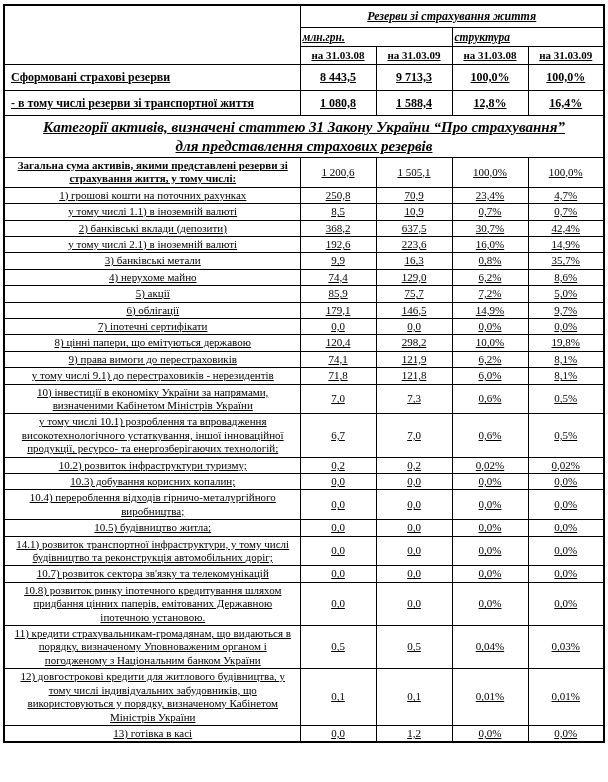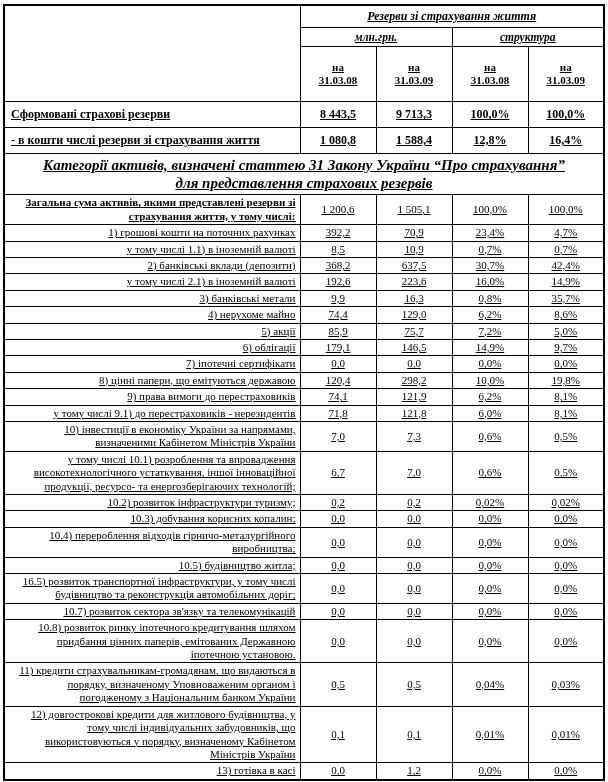--- a/index.html
+++ b/index.html
@@ -26,30 +26,30 @@
     vertical-align: middle;
     overflow: hidden;
     word-wrap: break-word;
   }
   .title-cell {
     font-weight: bold; font-style: italic;
     text-align: center; font-size: 12px; padding: 3px 2px;
   }
   .group-cell {
     font-weight: bold; font-style: italic;
-    text-align: center; font-size: 11.5px; padding: 2px;
-  }
-  .date-cell { font-weight: bold; text-align: center; padding: 14px; }
+    text-align: left; font-size: 11.5px; padding: 2px;
+  }
+  .date-cell { font-weight: bold; text-align: center; padding: 2px; }
   .summary-row td { font-weight: bold; font-size: 12px; padding: 5px 3px; }
   .summary-row td.label-cell { padding-left: 6px; text-align: left; margin-top: 43px; }
   .section-row td {
     font-weight: bold; font-style: italic; text-align: center;
     white-space: pre-line; font-size: 15px; padding: 2px;
   }
-  td.label-cell { text-align: right; padding-left: 5px; padding-right: 4px; }
+  td.label-cell { text-align: center; padding-left: 5px; padding-right: 4px; }
   td.value-cell { text-align: center; }
   td.label-cell.bold { font-weight: bold; }
 </style>
 </head>
 <body>
 
 <div class="page">
   <table class="main">
     <colgroup>
       <col class="c-label">
@@ -76,21 +76,21 @@
     </tbody>
     <tbody id="summary-body">
         <tr class="summary-row">
           <td class="label-cell">Сформовані страхові резерви</td>
           <td class="value-cell">8 443,5</td>
           <td class="value-cell">9 713,3</td>
           <td class="value-cell">100,0%</td>
           <td class="value-cell">100,0%</td>
         </tr>
         <tr class="summary-row">
-          <td class="label-cell">- в кошти числі резерви зі страхування життя</td>
+          <td class="label-cell">- в тому числі резерви зі транспортної життя</td>
           <td class="value-cell">1 080,8</td>
           <td class="value-cell">1 588,4</td>
           <td class="value-cell">12,8%</td>
           <td class="value-cell">16,4%</td>
         </tr>
       </tbody>
     <tbody>
       <tr class="section-row">
         <td colspan="5">Категорії активів, визначені статтею 31 Закону України “Про страхування”
 для представлення страхових резервів</td>
@@ -99,21 +99,21 @@
     <tbody id="asset-body">
         <tr>
           <td class="label-cell bold">Загальна сума активів, якими представлені резерви зі страхування життя, у тому числі:</td>
           <td class="value-cell">1 200,6</td>
           <td class="value-cell">1 505,1</td>
           <td class="value-cell">100,0%</td>
           <td class="value-cell">100,0%</td>
         </tr>
         <tr>
           <td class="label-cell">1) грошові кошти на поточних рахунках</td>
-          <td class="value-cell">392,2</td>
+          <td class="value-cell">250,8</td>
           <td class="value-cell">70,9</td>
           <td class="value-cell">23,4%</td>
           <td class="value-cell">4,7%</td>
         </tr>
         <tr>
           <td class="label-cell">у тому числі   1.1) в іноземній  валюті</td>
           <td class="value-cell">8,5</td>
           <td class="value-cell">10,9</td>
           <td class="value-cell">0,7%</td>
           <td class="value-cell">0,7%</td>
@@ -224,21 +224,21 @@
           <td class="value-cell">0,0%</td>
         </tr>
         <tr>
           <td class="label-cell">10.5) будівництво житла;</td>
           <td class="value-cell">0,0</td>
           <td class="value-cell">0,0</td>
           <td class="value-cell">0,0%</td>
           <td class="value-cell">0,0%</td>
         </tr>
         <tr>
-          <td class="label-cell">16.5) розвиток транспортної інфраструктури, у тому числі будівництво та реконструкція автомобільних доріг;</td>
+          <td class="label-cell">14.1) розвиток транспортної інфраструктури, у тому числі будівництво та реконструкція автомобільних доріг;</td>
           <td class="value-cell">0,0</td>
           <td class="value-cell">0,0</td>
           <td class="value-cell">0,0%</td>
           <td class="value-cell">0,0%</td>
         </tr>
         <tr>
           <td class="label-cell">10.7) розвиток сектора зв'язку та телекомунікацій</td>
           <td class="value-cell">0,0</td>
           <td class="value-cell">0,0</td>
           <td class="value-cell">0,0%</td>

